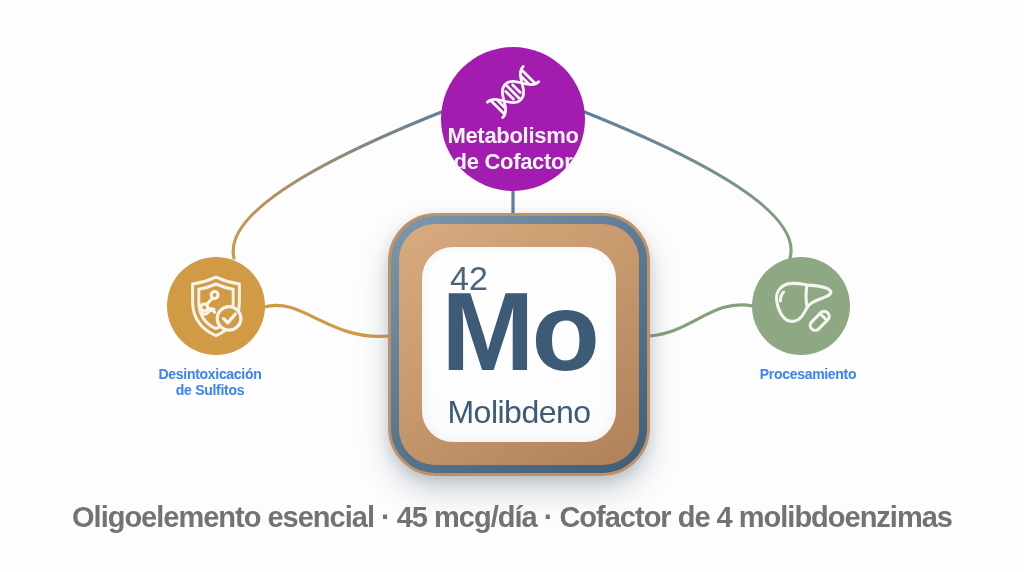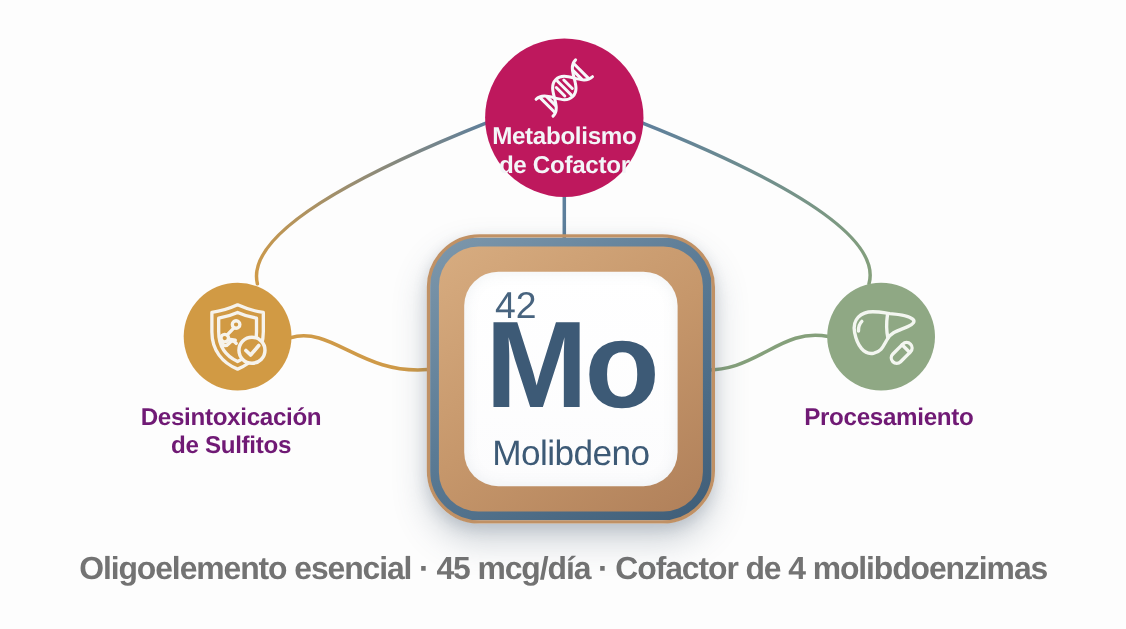--- a/index.html
+++ b/index.html
@@ -16,22 +16,22 @@
   }
   .connectors{position:absolute;left:0;top:0;z-index:1;}
 
   
   .node{
     position:absolute;z-index:2;border-radius:50%;
     display:flex;flex-direction:column;align-items:center;justify-content:center;
     text-align:center;
   }
   .node-top{
-    left:441px;top:35px;width:144px;height:144px;
-    background:#be185d;
+    left:441px;top:47px;width:144px;height:144px;
+    background:#a21caf;
     color:#f3f6f8;
   }
   .node-top .node-label{
     font-size:22px;font-weight:600;line-height:1.18;letter-spacing:-0.3px;
     margin-top:2px;
   }
   .node-left{
     left:167px;top:257px;width:98px;height:98px;
     background:#d19a44;
   }
@@ -76,21 +76,21 @@
     line-height:0.92;letter-spacing:-3px;
   }
   .element-name{
     font-size:32px;font-weight:500;color:#3d5a76;
     margin-top:10px;letter-spacing:-0.5px;
   }
 
   
   .side-label{
     position:absolute;z-index:2;width:300px;text-align:center;
-    font-size:22px;font-weight:700;color:#701a75;line-height:1.16;
+    font-size:14px;font-weight:700;color:#3b82f6;line-height:1.16;
     letter-spacing:-0.3px;
   }
   .side-label.left{left:60px;top:366px;}
   .side-label.right{left:658px;top:366px;}
 
   
   .footer{
     position:absolute;z-index:2;left:0;right:0;top:501px;
     text-align:center;
     font-size:29px;font-weight:700;color:#737373;

